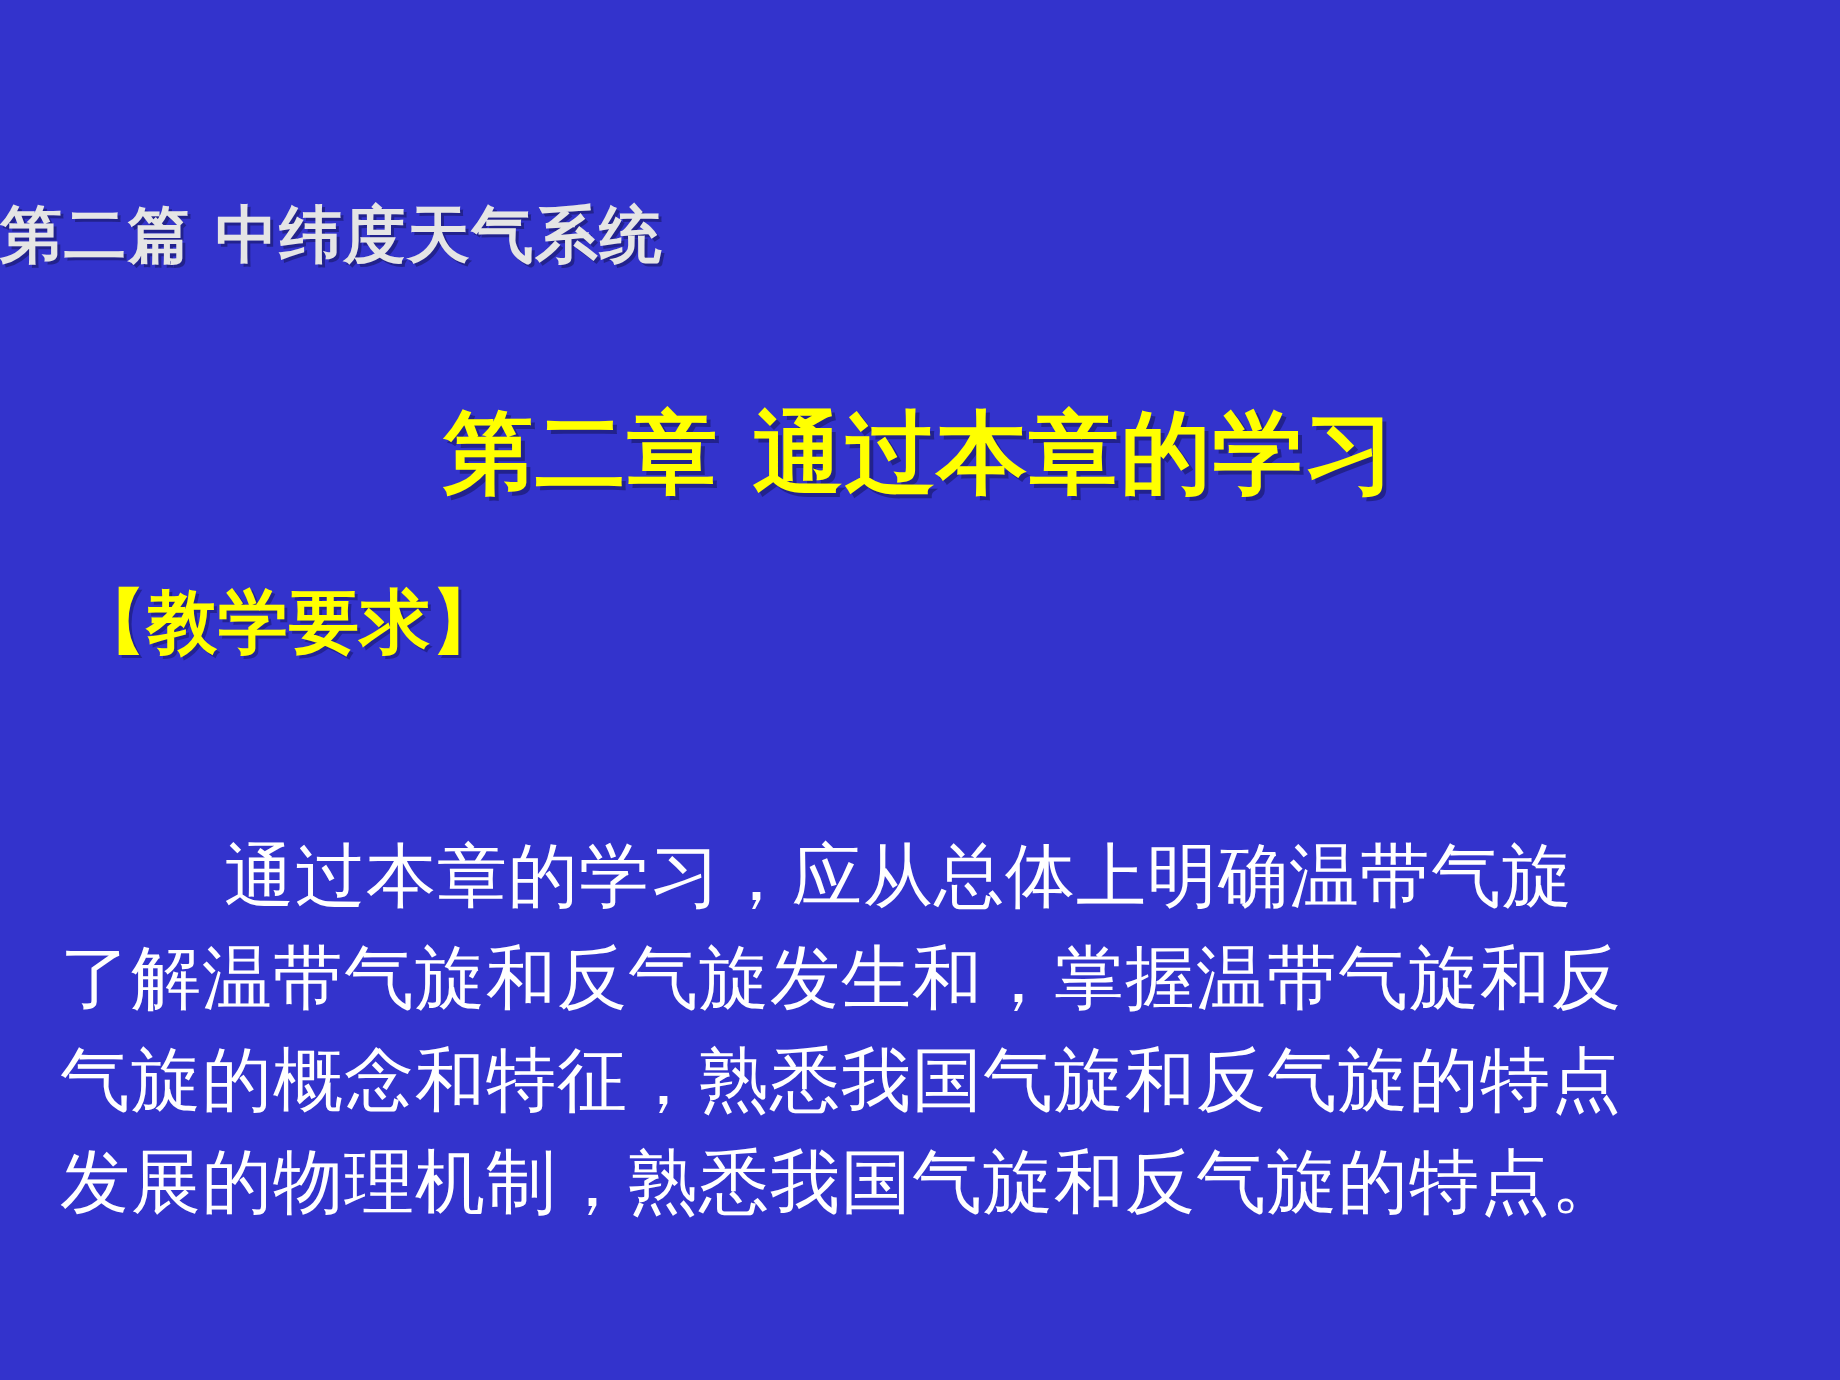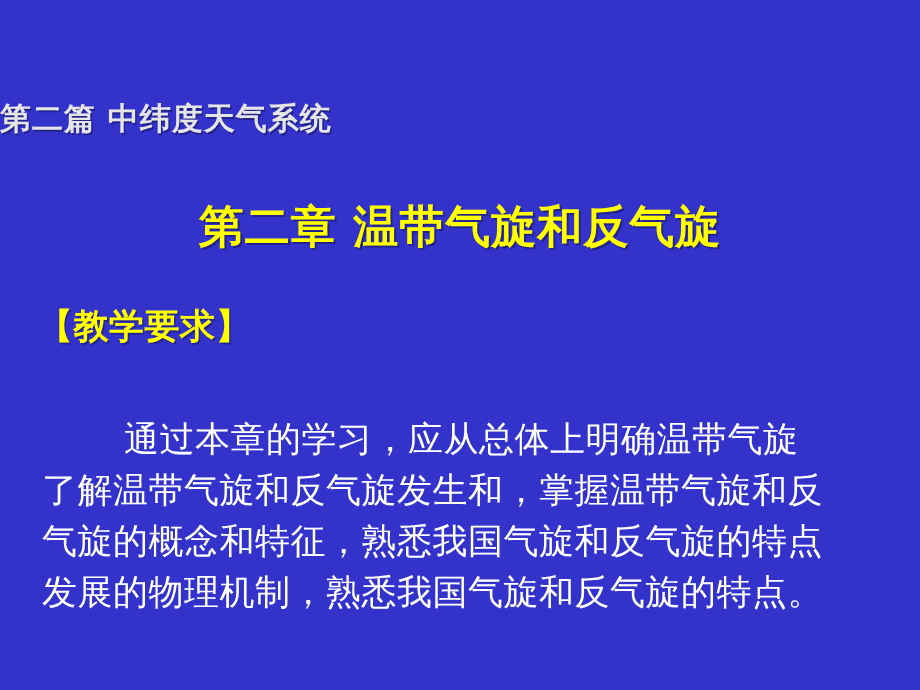--- a/index.html
+++ b/index.html
@@ -48,34 +48,34 @@
     font-weight: 700;
     letter-spacing: 1px;
     text-shadow: 2px 2px 0 rgba(20, 20, 90, 0.55);
     white-space: nowrap;
   }
 
   
   .section-heading {
     position: absolute;
     left: 38px;
-    top: 303px;
+    top: 289px;
     color: #FFFF00;
     font-size: 35px;
     line-height: 46px;
     font-weight: 700;
     letter-spacing: 0.5px;
     text-shadow: 1.5px 1.5px 0 rgba(20, 20, 90, 0.5);
     white-space: nowrap;
   }
 
   
   .body-block {
     position: absolute;
-    left: 42px;
+    left: 30px;
     top: 414px;
     width: 836px;
   }
   .body-line {
     color: #FFFFFF;
     font-size: 35px;
     line-height: 51px;
     font-weight: 400;
     letter-spacing: 0.5px;
     white-space: nowrap;
@@ -84,21 +84,21 @@
     text-indent: 82px;
   }
 </style>
 </head>
 <body>
 
 <div id="slide">
 
   <div class="part-title">第二篇  中纬度天气系统</div>
 
-  <div class="chapter-title">第二章   温带气旋和反气旋</div>
+  <div class="chapter-title">第二章   通过本章的学习</div>
 
   <div class="section-heading">【教学要求】</div>
 
   <div class="body-block">
     <div class="body-line indent">通过本章的学习，应从总体上明确温带气旋</div>
     <div class="body-line">了解温带气旋和反气旋发生和，掌握温带气旋和反</div>
     <div class="body-line">气旋的概念和特征，熟悉我国气旋和反气旋的特点</div>
     <div class="body-line">发展的物理机制，熟悉我国气旋和反气旋的特点。</div>
   </div>
 

